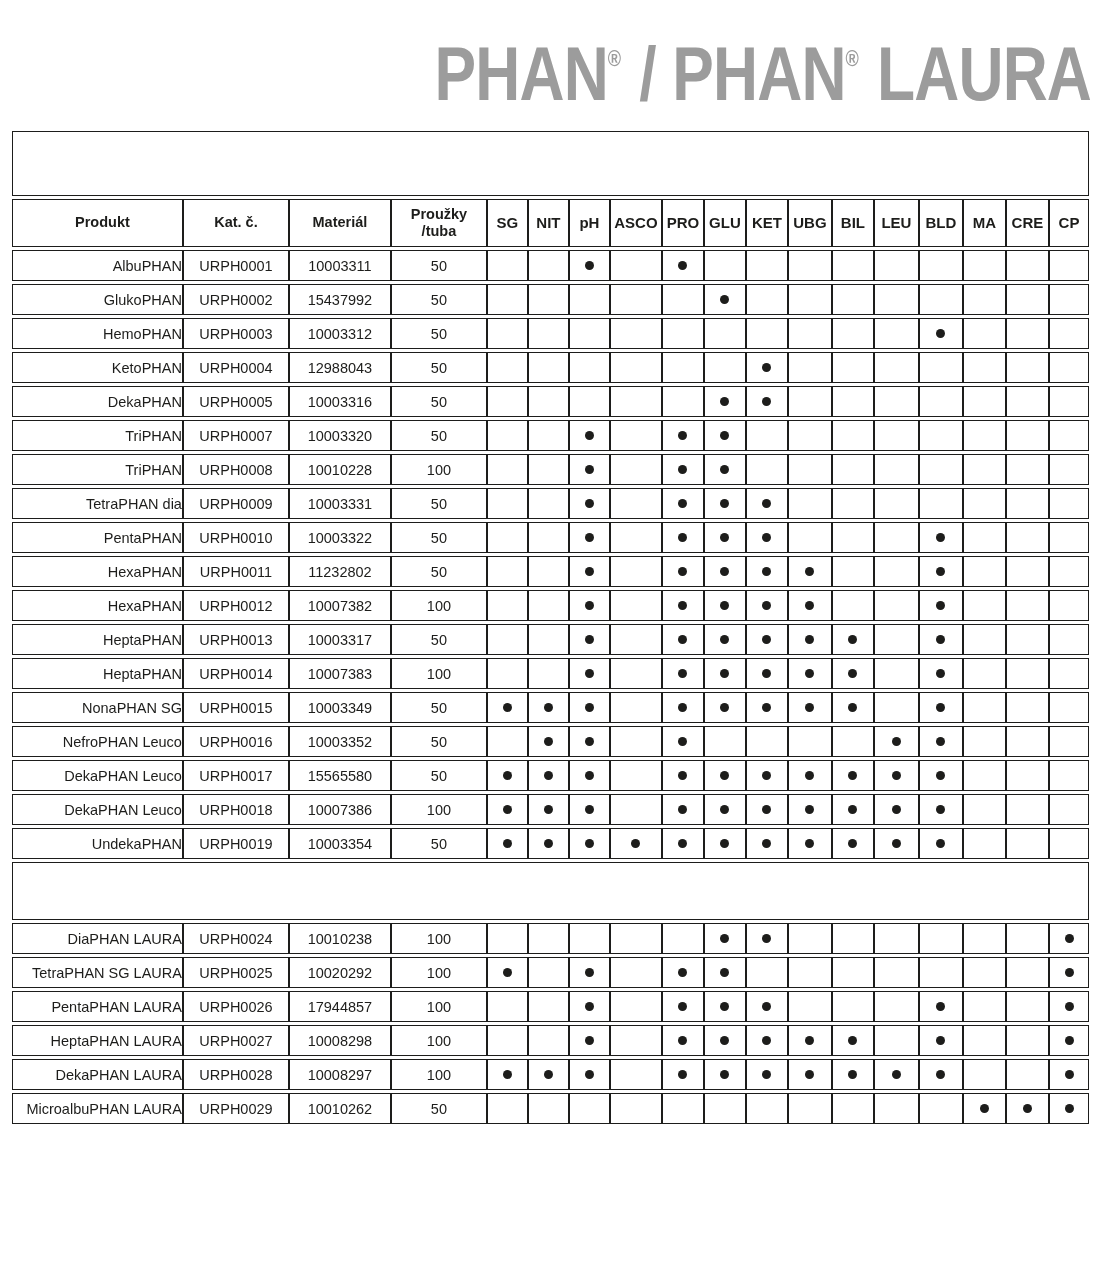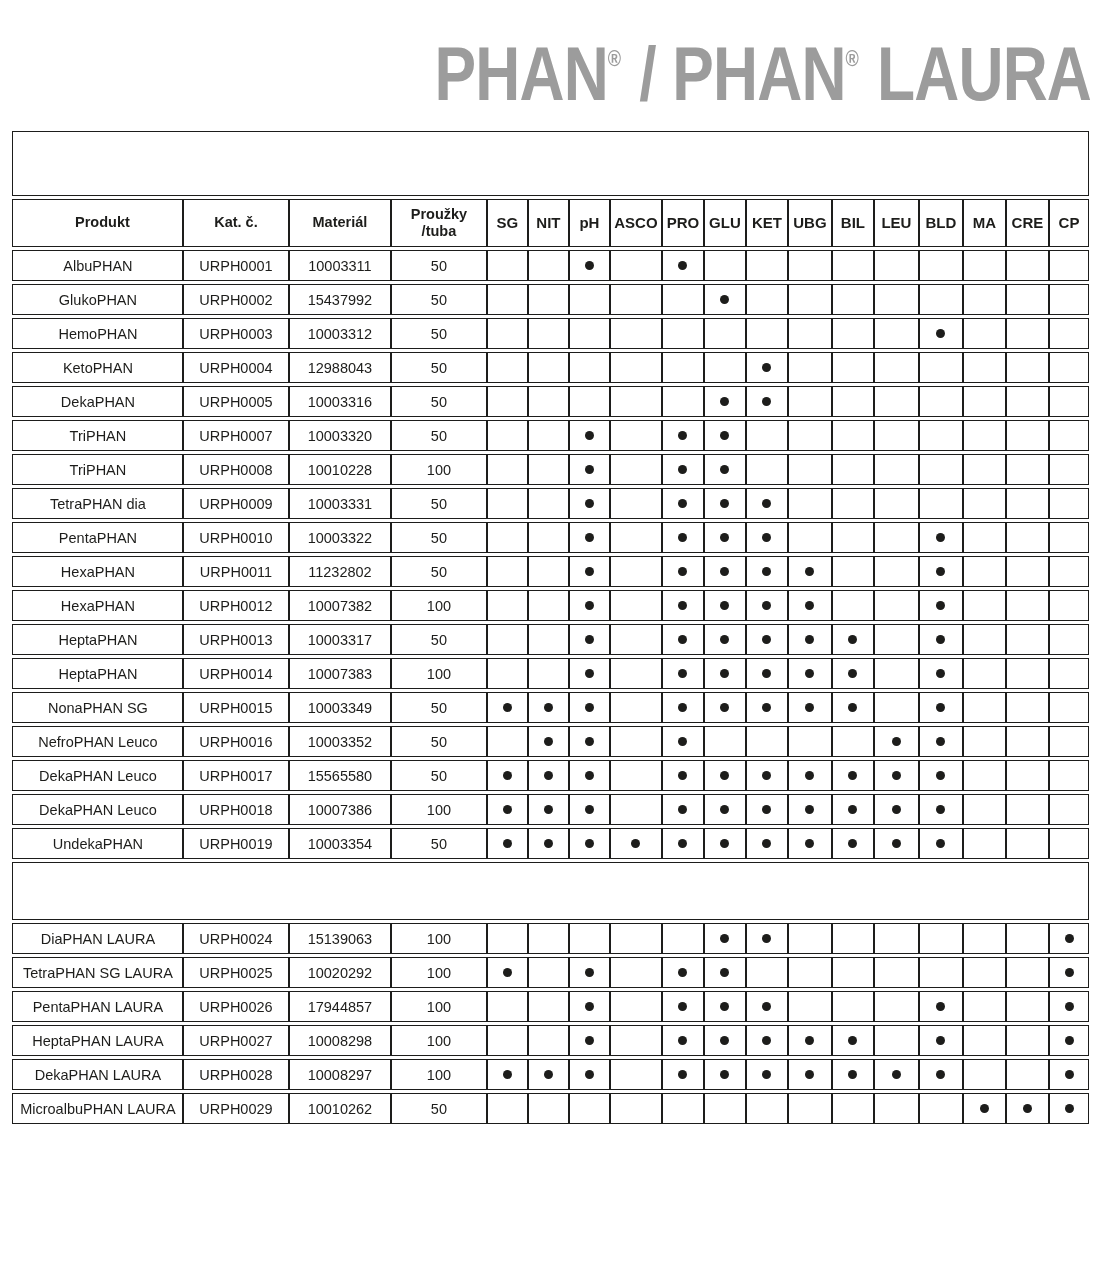--- a/index.html
+++ b/index.html
@@ -73,21 +73,21 @@
     text-align: center;
     padding-left: 10px;
   }
   tr.header-row th.th-param { font-size: 15px; padding: 0 1px; }
   tr.data-row td {
     height: 31px;
     font-size: 14.5px;
     text-align: center;
   }
   tr.data-row td.cell-left {
-    text-align: center;
+    text-align: right;
     padding-left: 1px;
   }
   .dot {
     display: inline-block;
     width: 9px;
     height: 9px;
     border-radius: 50%;
     background: var(--dot);
     vertical-align: middle;
     margin-top: -2px;
@@ -502,21 +502,21 @@
         <td class="cell-dot"></td>
         <td class="cell-dot"></td>
         <td class="cell-dot"></td>
       </tr>
       <tr class="banner-row">
         <td class="banner short" colspan="18"><span>Objektivní proužky PHAN</span><sup>®</sup><span> LAURA</span></td>
       </tr>
       <tr class="data-row">
         <td class="cell-left">DiaPHAN LAURA</td>
         <td>URPH0024</td>
-        <td>15139063</td>
+        <td>10010238</td>
         <td>100</td>
         <td class="cell-dot"></td>
         <td class="cell-dot"></td>
         <td class="cell-dot"></td>
         <td class="cell-dot"></td>
         <td class="cell-dot"></td>
         <td class="cell-dot"><span class="dot"></span></td>
         <td class="cell-dot"><span class="dot"></span></td>
         <td class="cell-dot"></td>
         <td class="cell-dot"></td>

